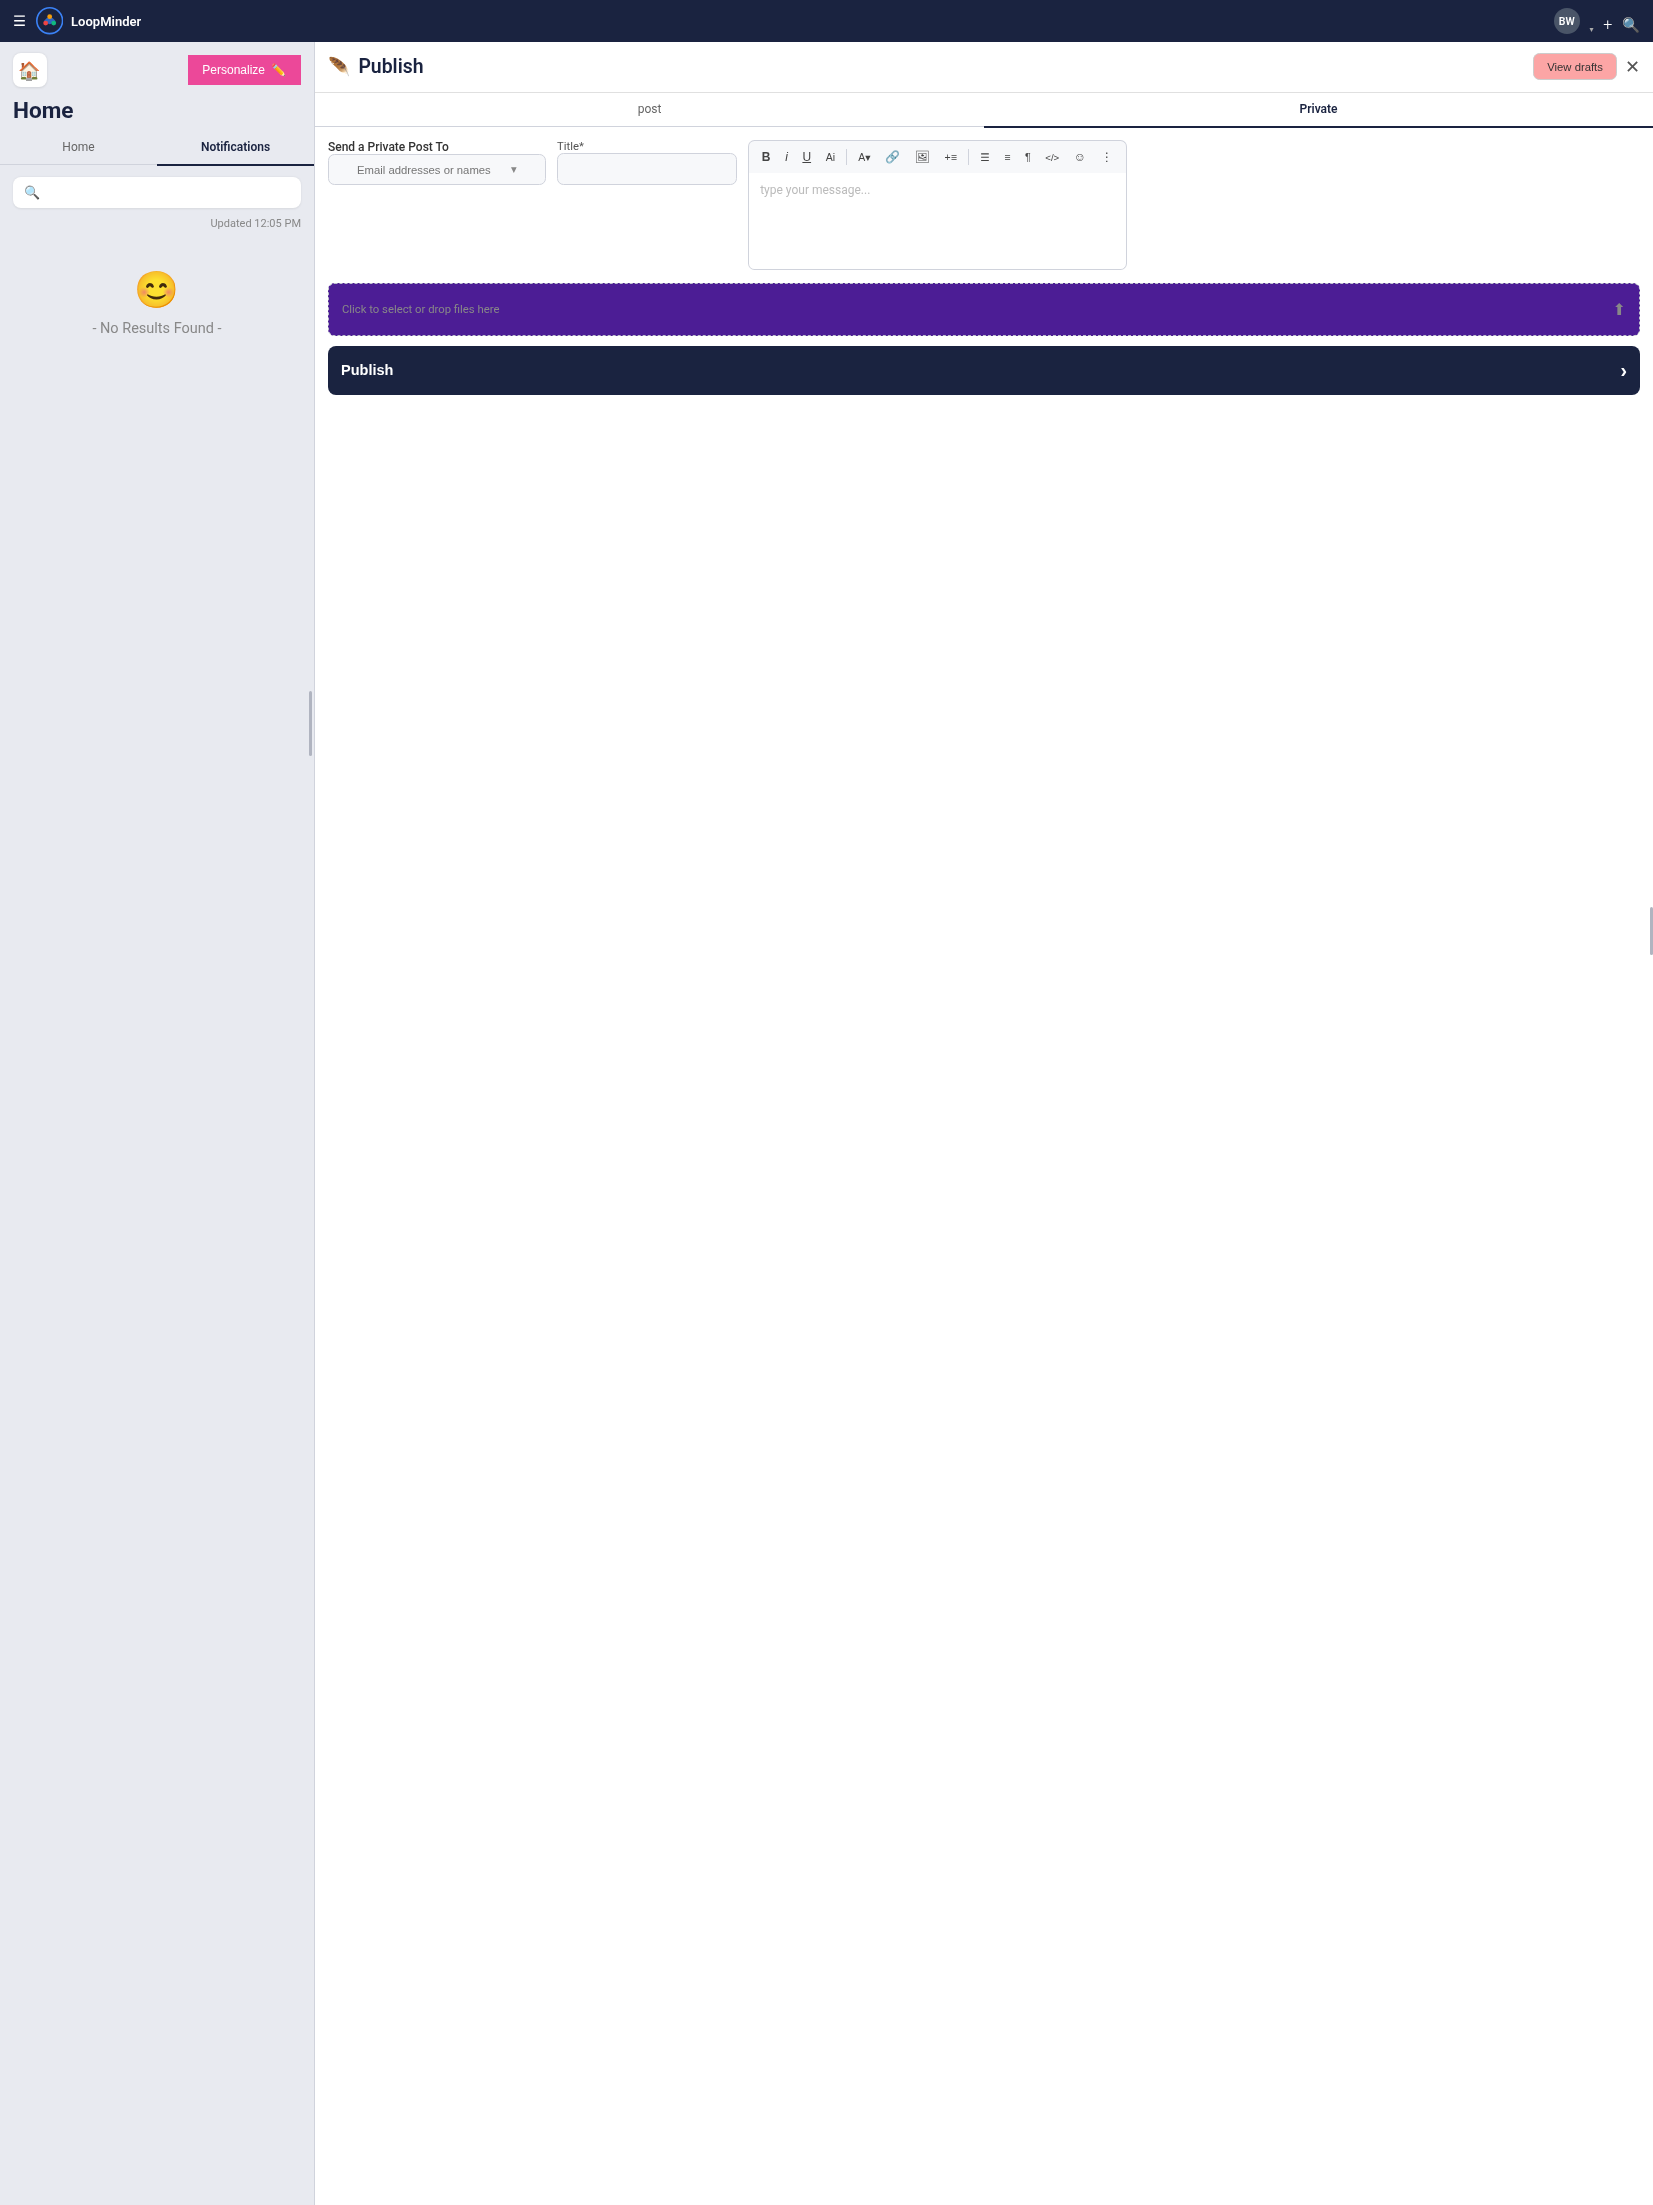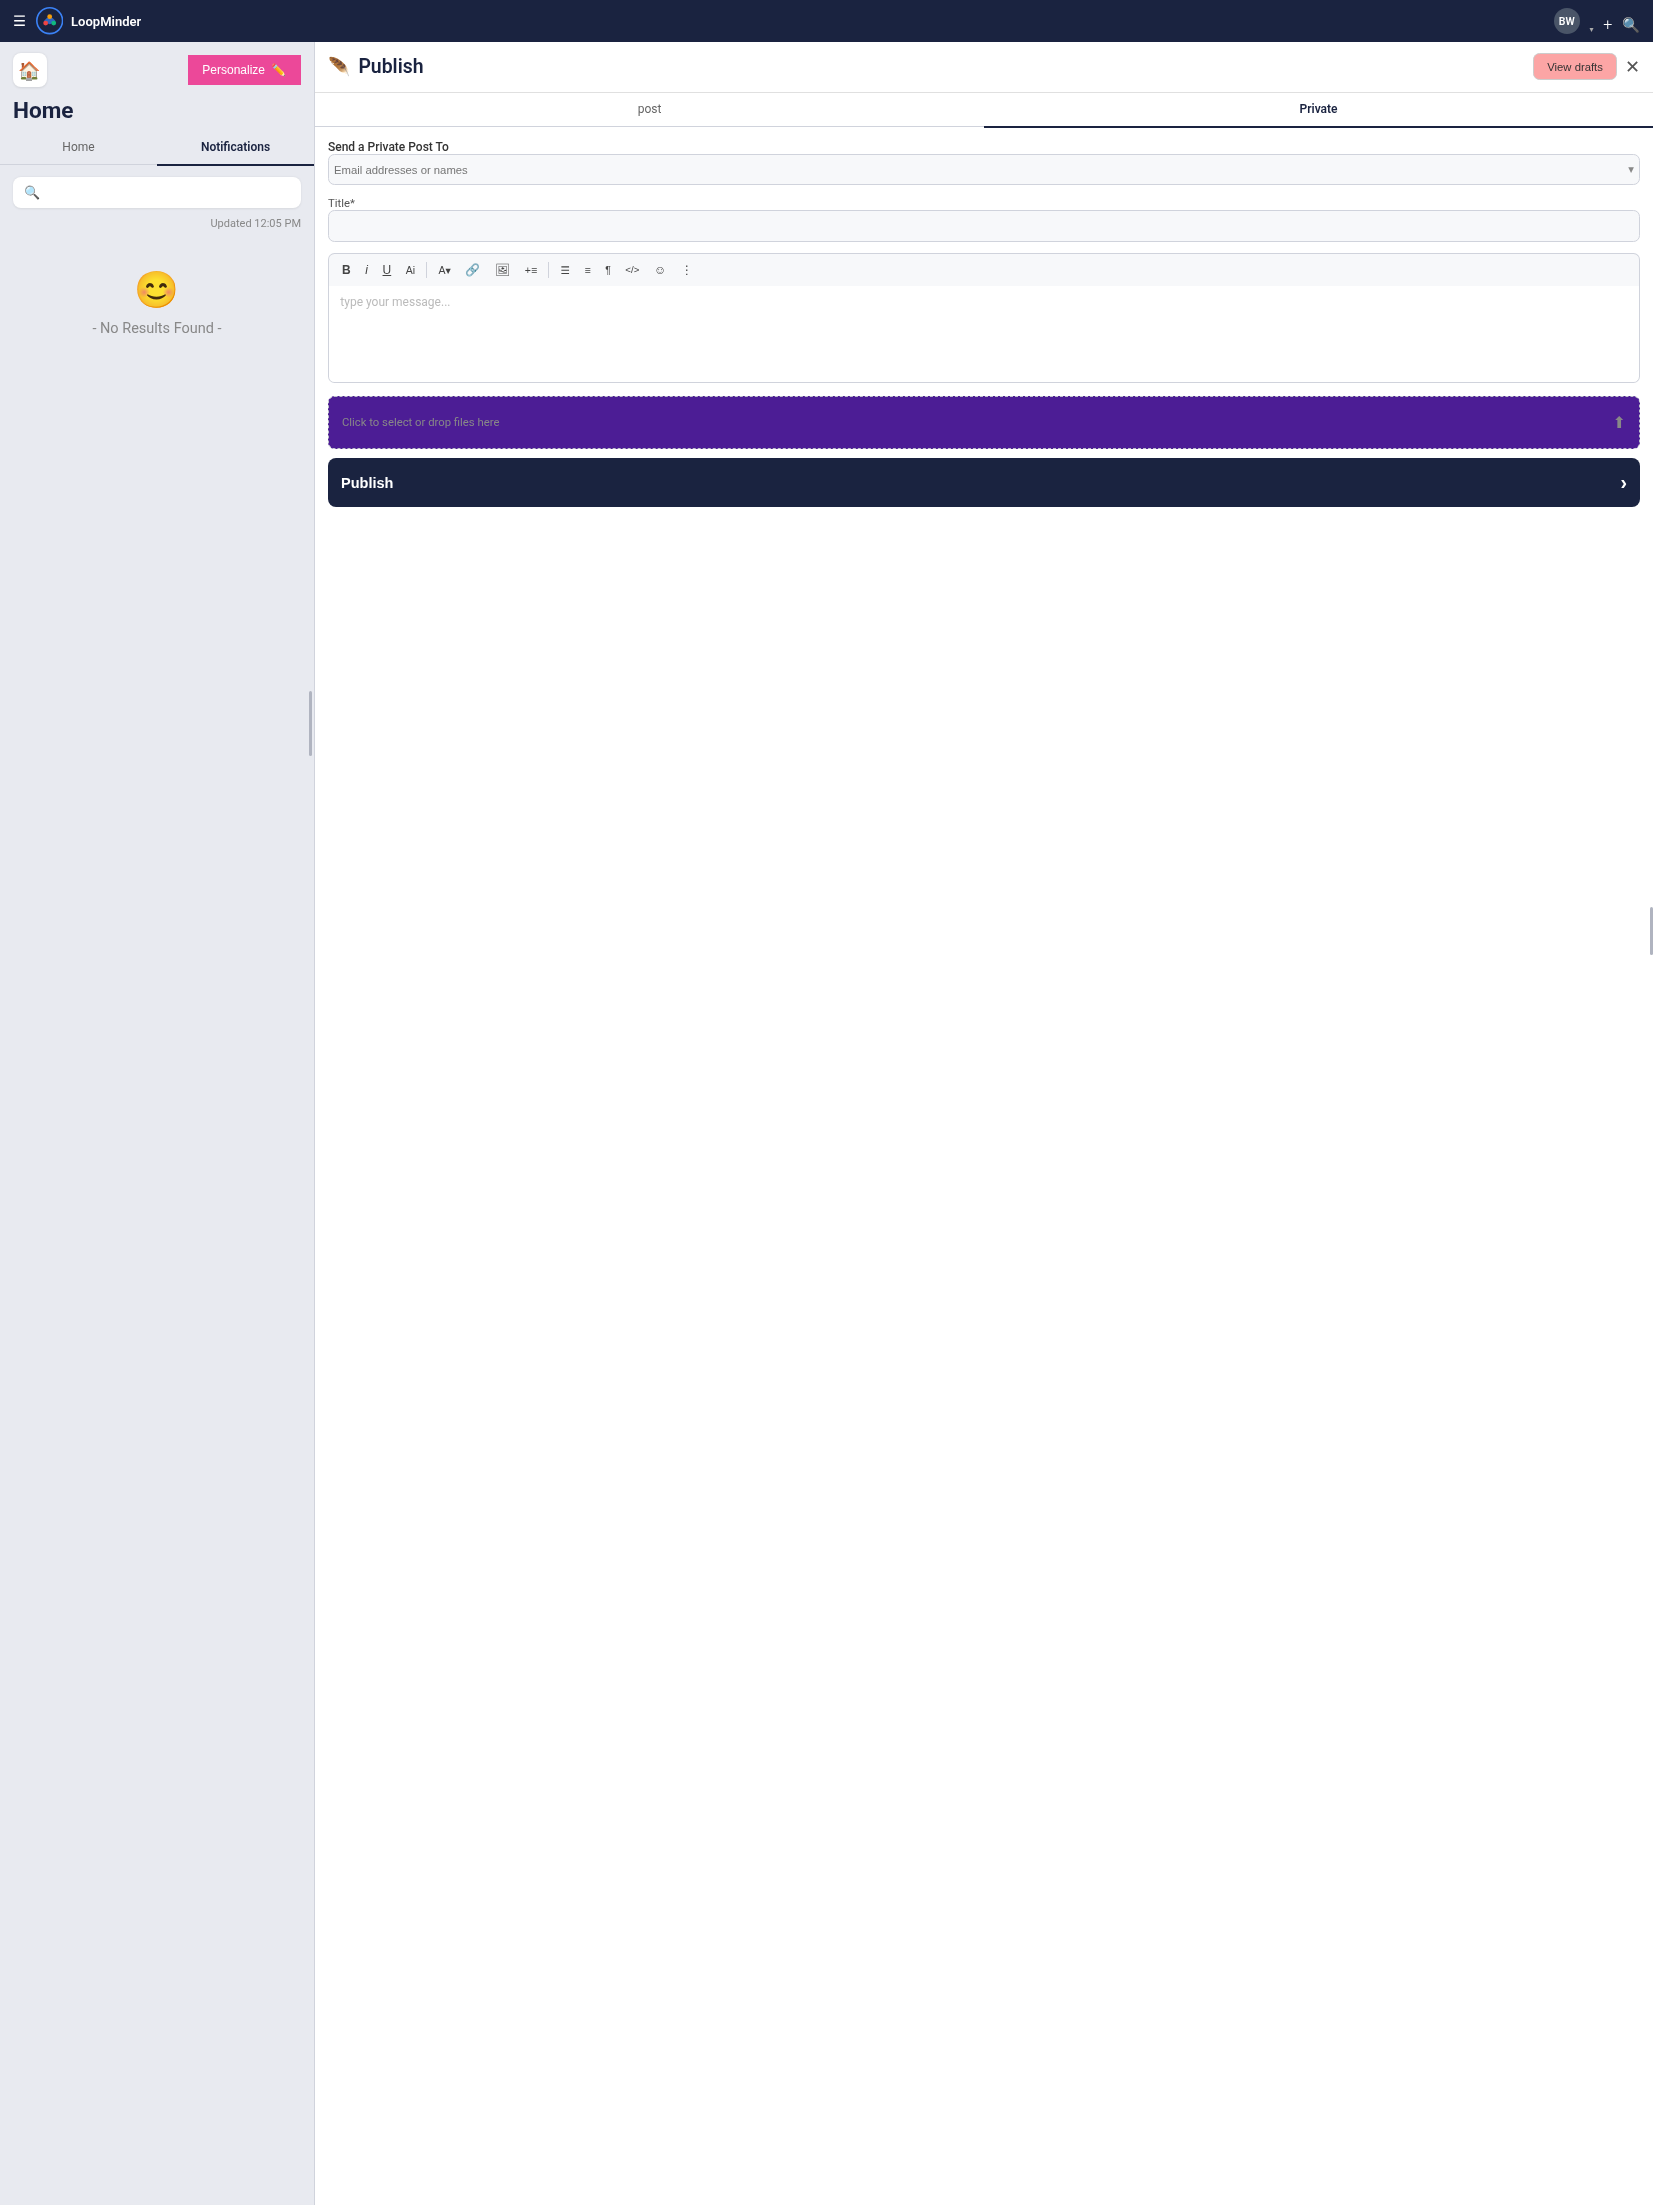--- a/index.html
+++ b/index.html
@@ -201,30 +201,30 @@
     .right-tab.active {
       color: #1a2340;
       border-bottom: 2.4px solid #1a2340;
       font-weight: 600;
     }
 
     
     .publish-form {
       padding: 13px;
       display: flex;
-      flex-direction: column;
+      flex-direction: row;
       gap: 11.3px;
     }
     .form-label { font-size: 12px; color: #333; font-weight: 500; }
     .email-input-row {
       display: flex;
       align-items: center;
       border: 0.8px solid #d0d3dc;
       border-radius: 6.5px;
-      padding: 8px 5px;
+      padding: 8px 28px;
       background: #f7f8fa;
     }
     .email-input {
       flex: 1;
       border: none;
       outline: none;
       background: transparent;
       font-size: 11.3px;
       color: #999;
     }

